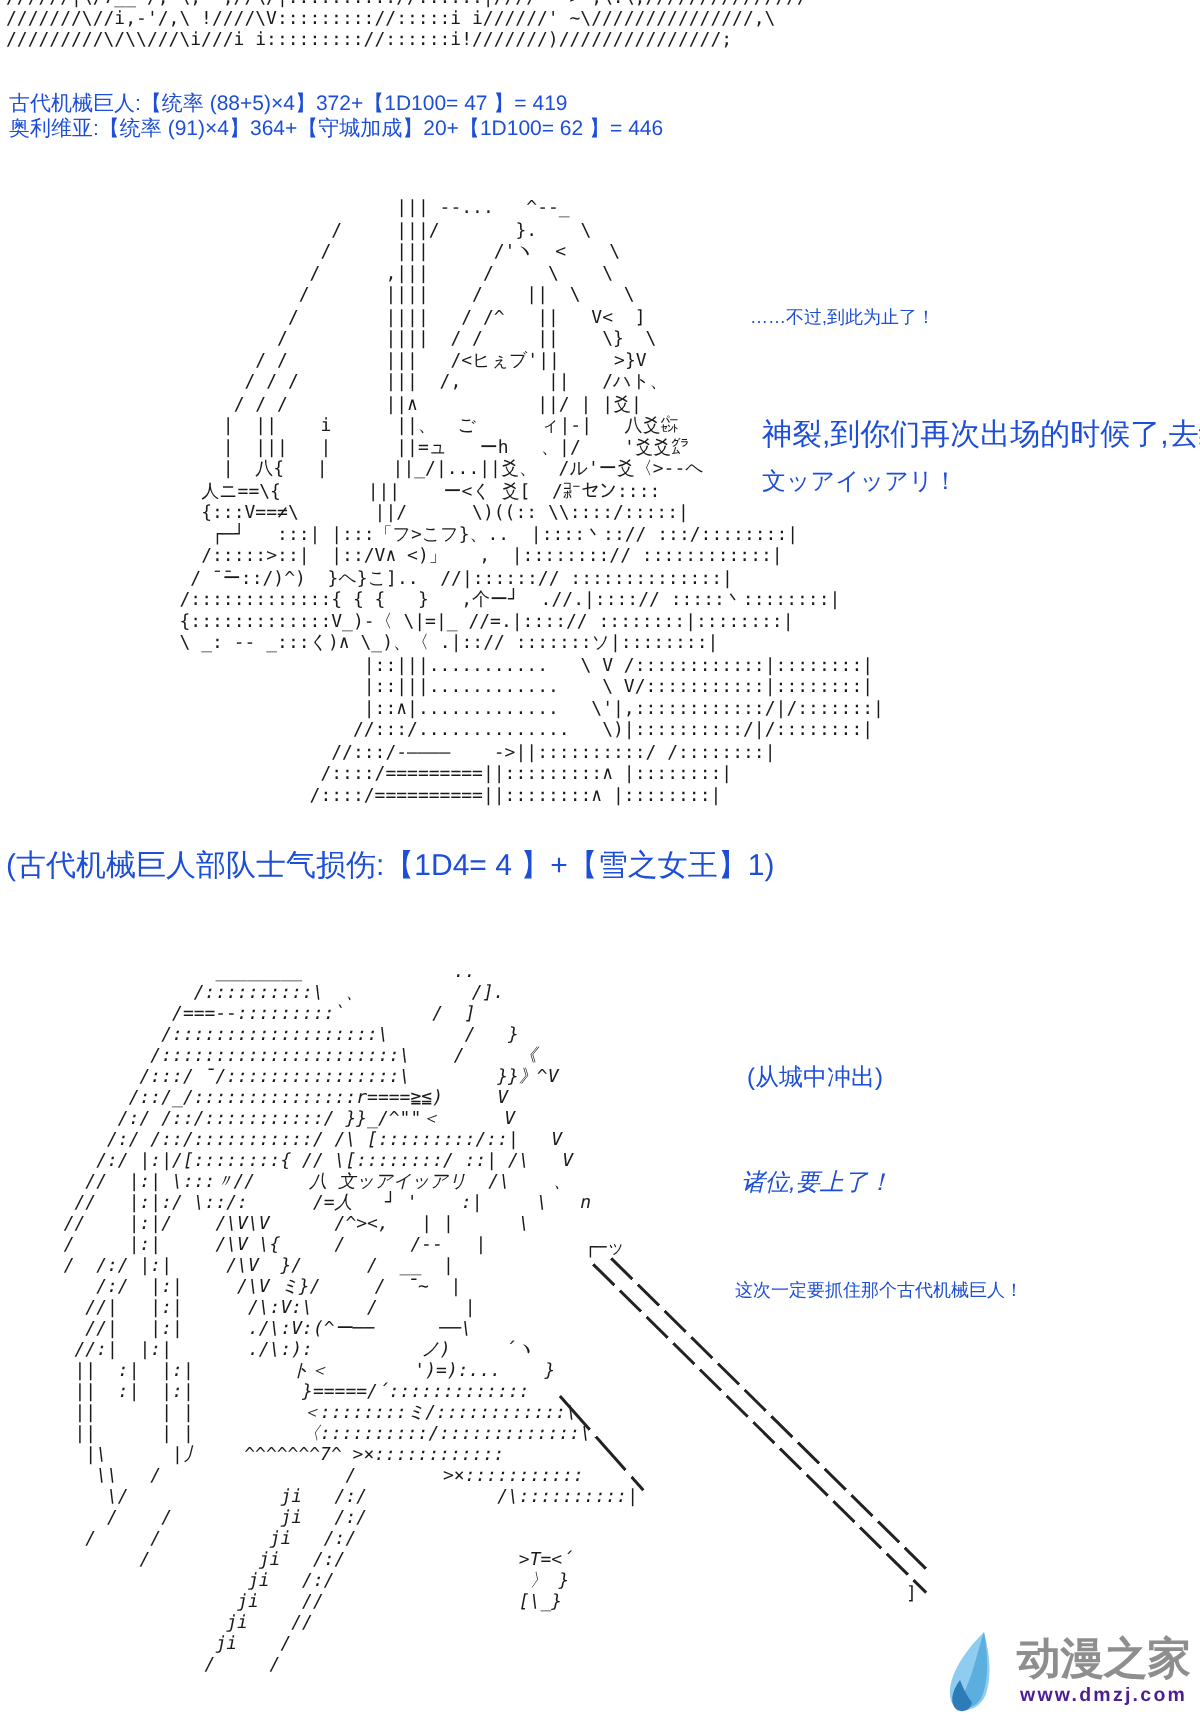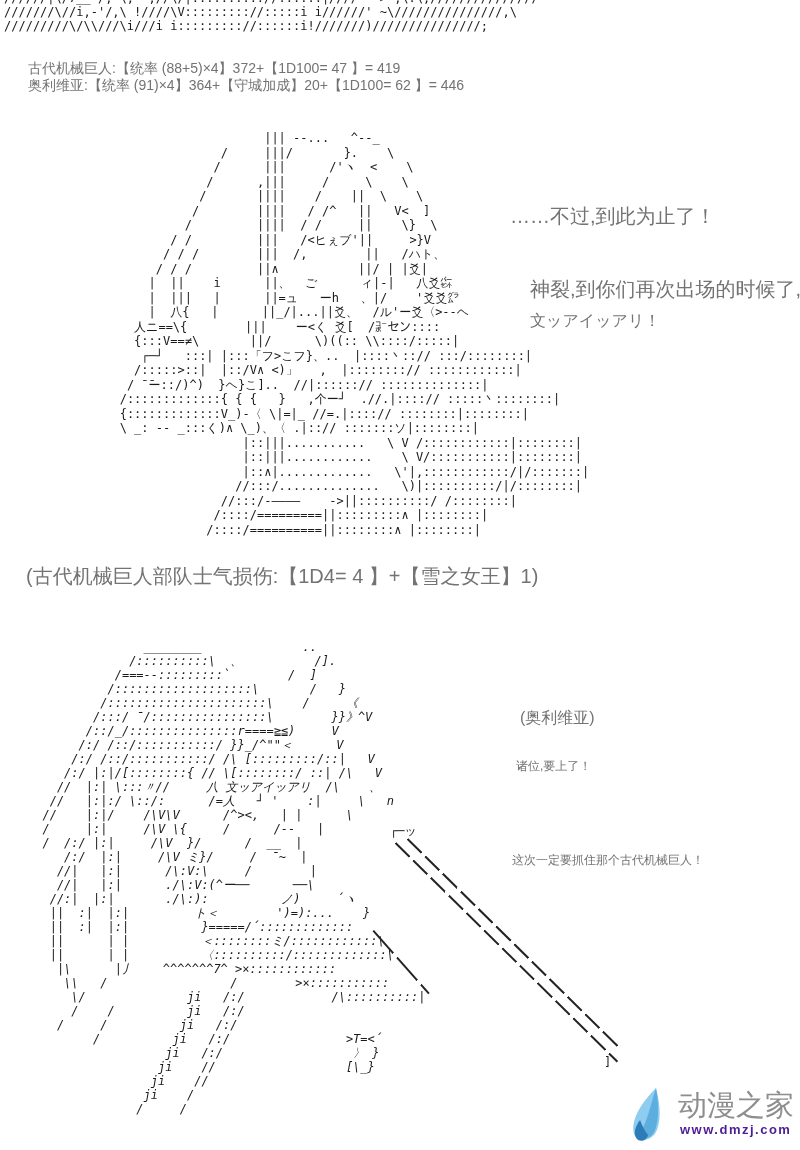--- a/index.html
+++ b/index.html
@@ -1,22 +1,22 @@
 <!DOCTYPE html>
 <html><head>
 <meta charset="utf-8">
 <style>
   * { margin:0; padding:0; box-sizing:border-box; }
   html,body { width:800px; height:1150px; background:#fff; overflow:hidden; position:relative; }
   .aa { position:absolute; white-space:pre; font-family:"DejaVu Sans Mono",monospace; font-size:12px; line-height:14px; color:#1a1a1a; }
-  .cjk { position:absolute; font-family:"Liberation Sans",sans-serif; color:#737373; white-space:pre;margin-left:22px; }
+  .cjk { position:absolute; font-family:"Liberation Sans",sans-serif; color:#1d4ed8; white-space:pre; }
   .lance { position:absolute; height:2px; background:repeating-linear-gradient(90deg,#222 0 20px,transparent 20px 25px); transform-origin:0 0; }
   .footer { position:absolute; left:612px; top:1084px; width:188px; height:62px; }
   .wing { position:absolute; left:10px; top:2px; }
-  .brand { position:absolute; left:66px; top:2px; font-size:29px; color:#8e8e8e; font-family:"Liberation Sans",sans-serif; font-weight:normal; white-space:nowrap; }
+  .brand { position:absolute; left:66px; top:2px; font-size:29px; color:#8e8e8e; font-family:"Liberation Sans",sans-serif; font-weight:bold; white-space:nowrap; }
   .url { position:absolute; left:68px; top:38px; font-size:13px; color:#4c1d95; font-family:"Liberation Sans",sans-serif; letter-spacing:1.5px; font-weight:bold; white-space:nowrap;text-align:center; }
 </style>
 </head>
 <body>
 
 <div class="aa" style="left:4px; top:-9px;">//////|\/7__'/, \;  ;//\/|:::::::::://::::::|////  ~&gt;';\:\;///////////////
 ///////\//i,-'/,\ !////\V::::::::://:::::i i//////' ~\///////////////,\
 /////////\/\\///\i///i i::::::::://::::::i!///////)///////////////;</div>
 
 <div class="cjk" style="left:6px; top:60px; font-size:14px; line-height:17px;"><span>古代机械巨人:【统率 (88+5)×4】372+【1D100= 47 】= 419</span>
@@ -44,21 +44,21 @@
    {:::::::::::::V_)-〈 \|=|_ //=.|::::// ::::::::|::::::::|
    \ _: -- _:::く)∧ \_)、〈 .|::// :::::::ソ|::::::::|
                     |::|||...........   \ V /::::::::::::|::::::::|
                     |::|||............    \ V/:::::::::::|::::::::|
                     |::∧|.............   \'|,::::::::::::/|/:::::::|
                    //:::/..............   \)|::::::::::/|/::::::::|
                  //:::/-――――    -&gt;||::::::::::/ /::::::::|
                 /::::/=========||:::::::::∧ |::::::::|
                /::::/==========||::::::::∧ |::::::::|</div>
 
-<div class="cjk" style="left:488px; top:203px; font-size:20px;">……不过,到此为止了！</div>
+<div class="cjk" style="left:500px; top:203px; font-size:12px;">……不过,到此为止了！</div>
 <div class="cjk" style="left:508px; top:276px; font-size:20px;">神裂,到你们再次出场的时候了,去给我</div>
 <div class="cjk" style="left:508px; top:311px; font-size:16px;">文ッアイッアリ！</div>
 
 <div class="cjk" style="left:4px; top:563px; font-size:20px;">(古代机械巨人部队士气损伤:【1D4= 4 】+【雪之女王】1)</div>
 
 <div class="aa" style="left:28px; top:640px;font-style:italic;">                ________              ..
               /::::::::::\  、          /].
             /===--:::::::::`        /  ]
            /:::::::::::::::::::\       /   }
           /::::::::::::::::::::::\    /     《
@@ -85,22 +85,22 @@
       \/              ji   /:/            /\::::::::::|
       /    /          ji   /:/
     /     /          ji   /:/
          /          ji   /:/                &gt;T=&lt;´
                    ji   /:/                  〉 }
                   ji    //                  [\_}
                  ji    //
                 ji    /
                /     /</div>
 
-<div class="cjk" style="left:498px; top:708px; font-size:16px;">(奥利维亚)</div>
-<div class="cjk" style="left:494px; top:758px; font-size:12px;">诸位,要上了！</div>
+<div class="cjk" style="left:498px; top:708px; font-size:16px;">(从城中冲出)</div>
+<div class="cjk" style="left:494px; top:778px; font-size:16px;font-style:italic;">诸位,要上了！</div>
 <div class="cjk" style="left:490px; top:852px; font-size:12px;">这次一定要抓住那个古代机械巨人！</div>
 
 <div class="aa" style="left:390px; top:824px;">┌─ッ</div>
 <div class="lance" style="left:396px; top:842px; width:312px; transform:rotate(44.6deg);"></div>
 <div class="lance" style="left:408px; top:838px; width:296px; transform:rotate(44.6deg);"></div>
 <div class="lance" style="left:374px; top:930px; width:84px; transform:rotate(48.5deg); background:repeating-linear-gradient(90deg,#222 0 30px,transparent 30px 36px);"></div>
 <div class="aa" style="left:604px; top:1055px;">]</div>
 
 <div class="footer">
   <svg class="wing" width="48" height="58" viewBox="0 0 48 58">

